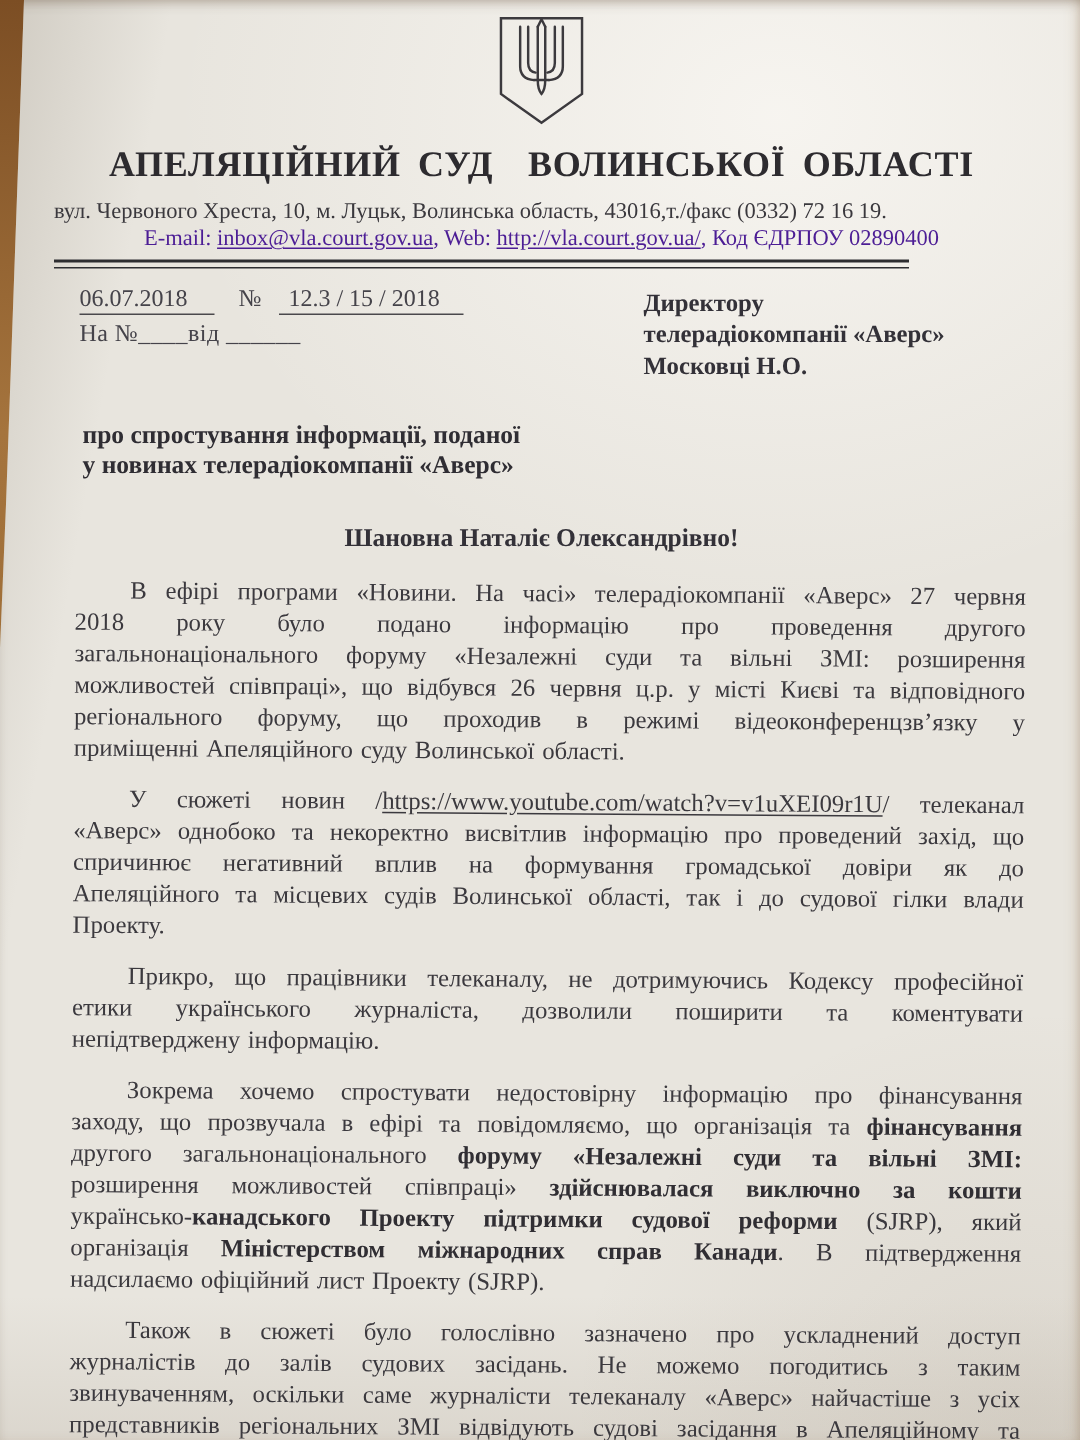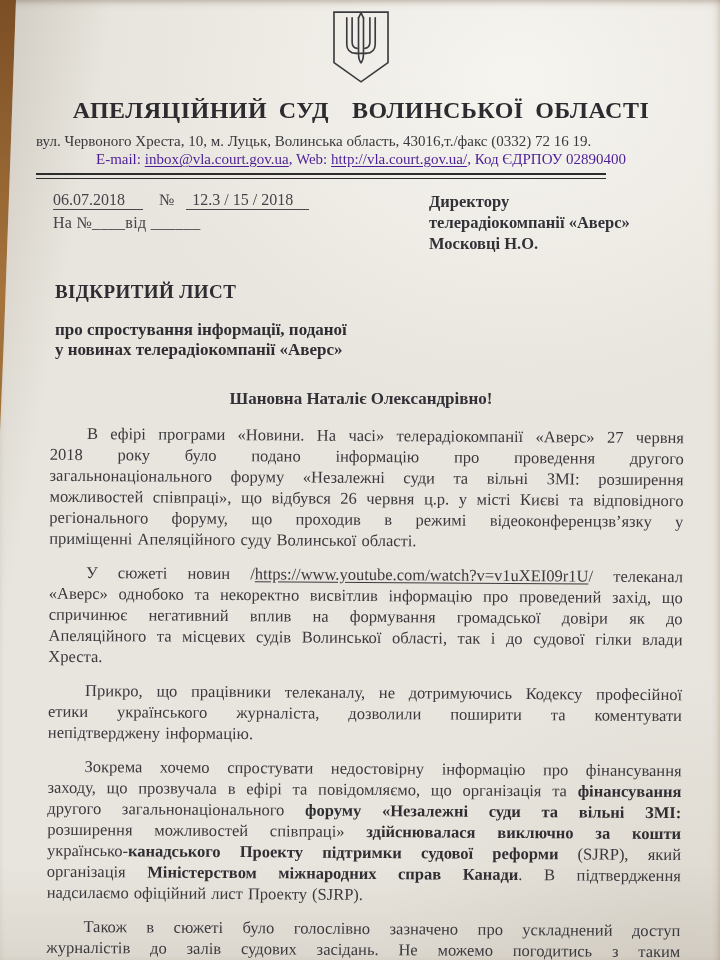--- a/index.html
+++ b/index.html
@@ -82,42 +82,41 @@
         <div class="reply">На №____від ______</div>
       </div>
       <div class="refright">
         <div>Директору</div>
         <div>телерадіокомпанії «Аверс»</div>
         <div>Московці Н.О.</div>
       </div>
     </div>
 
     <div class="subject">
-      <div class="subject-title">ВІДКРИТИЙ ЛИСТ</div>
       <div class="subject-sub">про спростування інформації, поданої
 у новинах  телерадіокомпанії  «Аверс»</div>
     </div>
 
     <div class="salutation">Шановна Наталіє Олександрівно!</div>
 
     <div class="letter-body tilt">
         <div class="bpara">
           <div class="bline first"><span class="">В ефірі програми «Новини. На часі» телерадіокомпанії  «Аверс» 27 червня</span></div>
           <div class="bline"><span class="">2018 року було подано інформацію про проведення другого</span></div>
           <div class="bline"><span class="">загальнонаціонального форуму «Незалежні суди та вільні ЗМІ: розширення</span></div>
           <div class="bline"><span class="">можливостей співпраці», що відбувся 26 червня ц.р. у місті Києві та відповідного</span></div>
           <div class="bline"><span class="">регіонального форуму, що проходив в режимі відеоконференцзв’язку у</span></div>
           <div class="bline end"><span class="">приміщенні Апеляційного суду Волинської області.</span></div>
         </div>
         <div class="bpara">
           <div class="bline first"><span class="">У сюжеті новин /</span><span class="u">https://www.youtube.com/watch?v=v1uXEI09r1U</span><span class="">/ телеканал</span></div>
           <div class="bline"><span class="">«Аверс» однобоко та некоректно висвітлив інформацію про проведений захід, що</span></div>
           <div class="bline"><span class="">спричинює негативний вплив на формування громадської довіри як до</span></div>
           <div class="bline"><span class="">Апеляційного та місцевих судів Волинської області, так і до судової гілки влади</span></div>
-          <div class="bline end"><span class="">Хреста.</span></div>
+          <div class="bline end"><span class="">Проекту.</span></div>
         </div>
         <div class="bpara">
           <div class="bline first"><span class="">Прикро, що працівники телеканалу, не дотримуючись Кодексу професійної</span></div>
           <div class="bline"><span class="">етики українського журналіста, дозволили поширити та коментувати</span></div>
           <div class="bline end"><span class="">непідтверджену інформацію.</span></div>
         </div>
         <div class="bpara">
           <div class="bline first"><span class="">Зокрема хочемо спростувати недостовірну інформацію про фінансування</span></div>
           <div class="bline"><span class="">заходу, що прозвучала в ефірі та повідомляємо, що організація та </span><span class="b ">фінансування</span></div>
           <div class="bline"><span class="">другого загальнонаціонального </span><span class="b ">форуму «Незалежні суди та вільні ЗМІ:</span></div>

